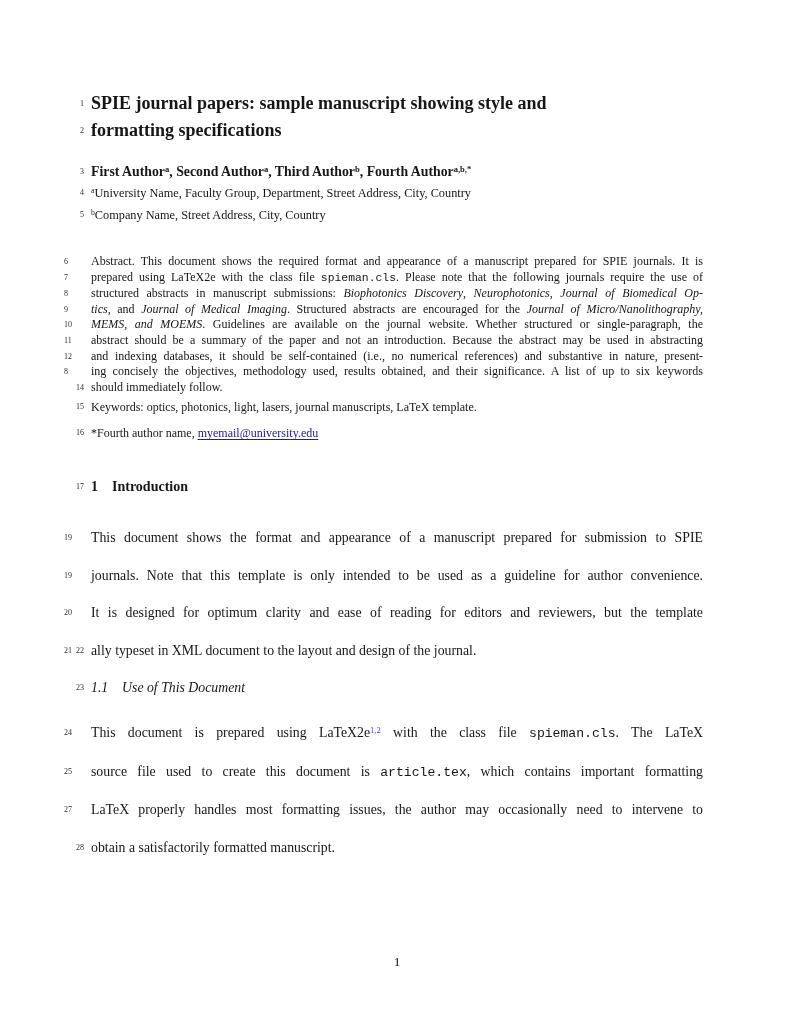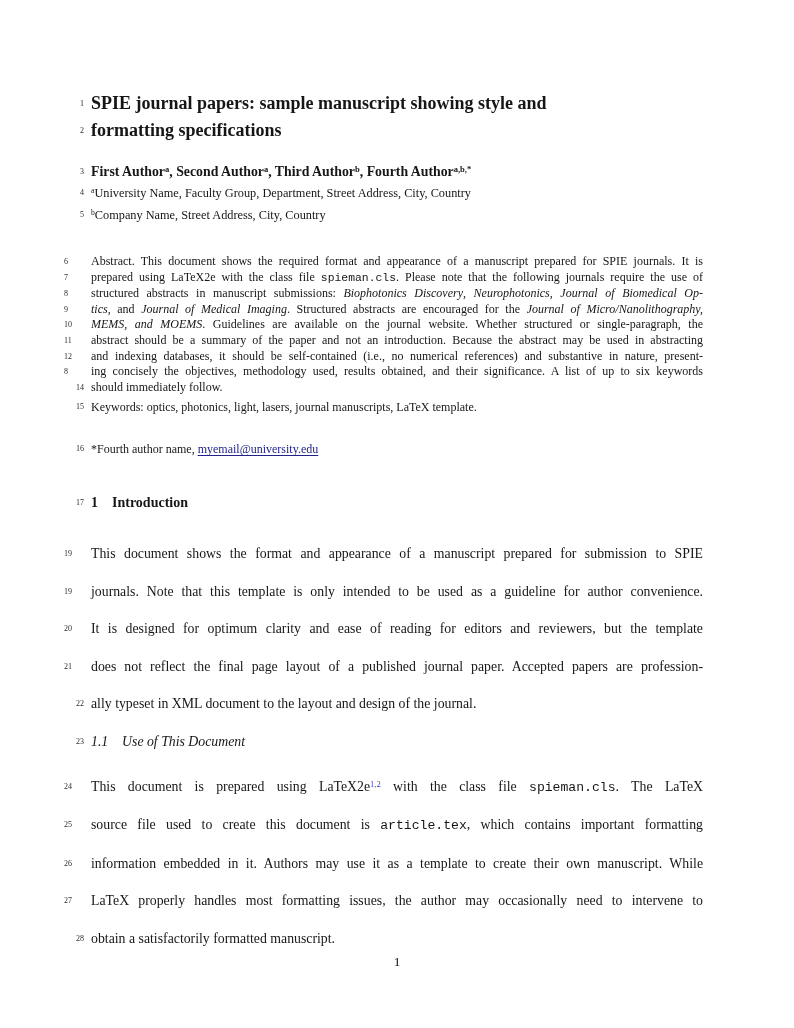--- a/index.html
+++ b/index.html
@@ -29,21 +29,21 @@
   .j { text-align: justify; text-align-last: justify; text-justify: inter-word; }
 
   .block-title .line   { font-size: 18px;   line-height: 27px; font-weight: bold; }
   .block-authors       { margin-top: 18px; }
   .block-authors .line { font-size: 13.8px; line-height: 20px; font-weight: bold; }
   .block-affiliations .line { font-size: 12.3px; line-height: 20px; }
   .block-abstract      { margin-top: 27px; }
   .block-abstract .line{ font-size: 12px;   line-height: 15.6px; }
   .block-keywords      { margin-top: 4px; }
   .block-keywords .line{ font-size: 12px;   line-height: 16px; }
-  .block-email         { margin-top: 26px; }
+  .block-email         { margin-top: 10px; }
   .block-email .line   { font-size: 12px;   line-height: 16px; }
   .block-section       { margin-top: 35px; }
   .block-section .line { font-size: 14px;   line-height: 21px; font-weight: bold; margin-top: 33px; }
   .block-body          { margin-top: 31px; }
   .block-body .line    { font-size: 13.8px; line-height: 20px; margin-bottom: 17.5px; }
   .block-subsection    { margin-top: 14px; }
   .block-subsection .line { font-size: 13.8px; line-height: 20px; font-style: italic; }
   .block-subsection + .block-body { margin-top: 25px; }
 
   .seg-b    { font-weight: normal; }
@@ -96,28 +96,27 @@
       <div class="block block-email">
         <div class="line"><span class="lineno">16</span><span>*Fourth author name, </span><span class="seg-link">myemail@university.edu</span></div>
       </div>
       <div class="block block-section">
         <div class="line"><span class="lineno">17</span><span>1  Introduction</span></div>
       </div>
       <div class="block block-body">
         <div class="line j"><span class="lineno">19</span><span>This document shows the format and appearance of a manuscript prepared for submission to SPIE</span></div>
         <div class="line j"><span class="lineno">19</span><span>journals. Note that this template is only intended to be used as a guideline for author convenience.</span></div>
         <div class="line j"><span class="lineno">20</span><span>It is designed for optimum clarity and ease of reading for editors and reviewers, but the template</span></div>
-        <div class="line j"><span class="lineno">21</span><span>does not reflect the final page layout of a published journal paper. Accepted papers are profession-</span></div>
+        <div class="line j"><span class="lineno">21</span></div>
         <div class="line"><span class="lineno">22</span><span>ally typeset in XML document to the layout and design of the journal.</span></div>
       </div>
       <div class="block block-subsection">
         <div class="line"><span class="lineno">23</span><span>1.1  Use of This Document</span></div>
       </div>
       <div class="block block-body">
         <div class="line j"><span class="lineno">24</span><span>This document is prepared using LaTeX2e</span><span class="seg-cite">1,2</span><span> with the class file </span><span class="seg-m">spieman.cls</span><span>. The LaTeX</span></div>
         <div class="line j"><span class="lineno">25</span><span>source file used to create this document is </span><span class="seg-m">article.tex</span><span>, which contains important formatting</span></div>
-        <div class="line j"><span class="lineno">26</span><span>information embedded in it. Authors may use it as a template to create their own manuscript. While</span></div>
         <div class="line j"><span class="lineno">27</span><span>LaTeX properly handles most formatting issues, the author may occasionally need to intervene to</span></div>
         <div class="line"><span class="lineno">28</span><span>obtain a satisfactorily formatted manuscript.</span></div>
       </div>
     </div>
   <div class="page-number">1</div>
 </div>
 
 </body></html>

